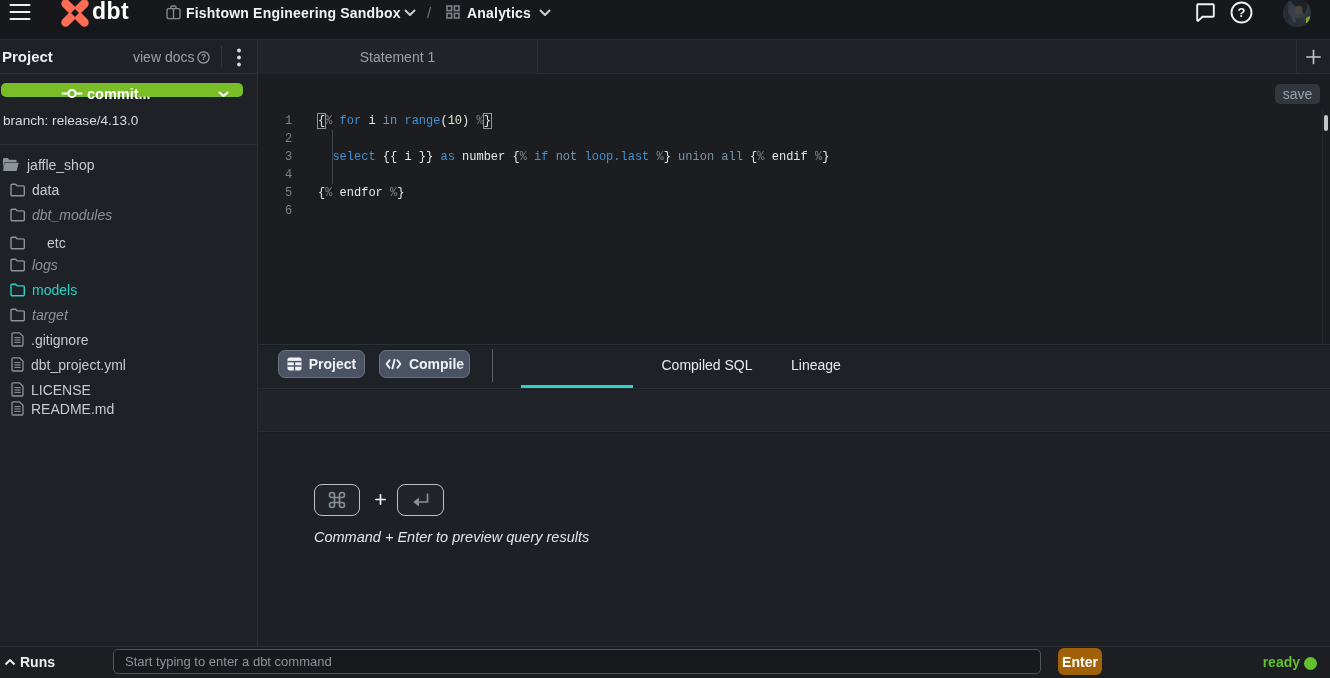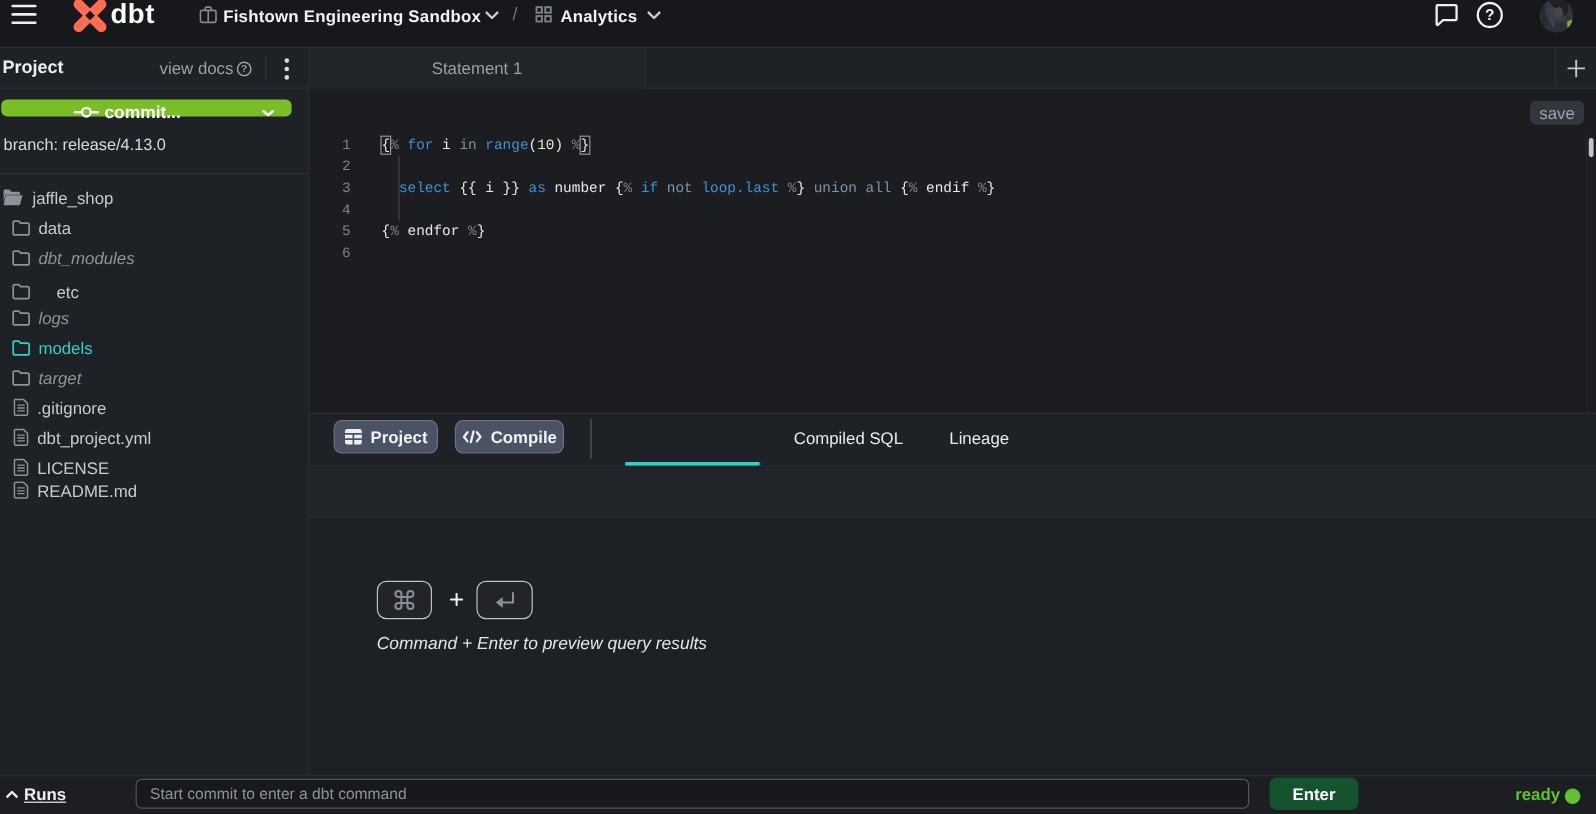--- a/index.html
+++ b/index.html
@@ -51,23 +51,23 @@
 #qr { color:#2bd2ca; font-weight:bold; font-size:13.5px; }
 #qrline { position:absolute; left:263px; top:39px; width:112px; height:3px; background:#2bd2ca; }
 #band { left:258px; top:390px; width:1072px; height:42px; background:#212429; border-bottom:1px solid #2a2d32; }
 #content { left:258px; top:433px; width:1072px; height:213px; background:#1d2024; }
 .key { position:absolute; top:51px; height:32px; border:1.5px solid #bcc1c6; border-radius:8px; background:#222429; display:flex; align-items:center; justify-content:center; }
 #hint { position:absolute; left:56px; top:96px; font-size:14.5px; font-style:italic; color:#e2e5e8;text-align:center; }
 
 
 
 #botbar { left:0; top:646px; width:1330px; height:32px; background:#1c1e22; border-top:1px solid #2c3036; }
-#runs { position:absolute; left:4px; top:0; height:30px; display:flex; align-items:center; color:#eceef0; font-weight:bold; font-size:14px; gap:2px;text-decoration:underline; }
+#runs { position:absolute; left:4px; top:0; height:30px; display:flex; align-items:center; color:#eceef0; font-weight:bold; font-size:14px; gap:2px; }
 #cmdinput { position:absolute; left:113px; top:2px; width:928px; height:25px; background:#17191d; border:1px solid #52565c; border-radius:5px; display:flex; align-items:center; padding-left:11px; color:#8d939a; font-size:13px; }
-#enterbtn { position:absolute; left:1058px; top:1px; width:74px; height:27px; background:#14532d; border-radius:6px; color:#fff; font-weight:bold; font-size:14px; display:flex; align-items:center; justify-content:center; }
+#enterbtn { position:absolute; left:1058px; top:1px; width:44px; height:27px; background:#a16207; border-radius:6px; color:#fff; font-weight:bold; font-size:14px; display:flex; align-items:center; justify-content:center; }
 #ready { position:absolute; right:30px; top:0; height:30px; display:flex; align-items:center; color:#61c130; font-weight:bold; font-size:14px; }
 #rdot { position:absolute; right:13px; top:9.5px; width:13px; height:13px; border-radius:50%; background:#61c130; }
 </style>
 </head>
 <body>
 
 <div id="topbar" class="abs"></div>
 <div id="topdiv" class="abs"></div>
 <div id="topbarcontent" class="abs" style="left:0; top:0; width:1330px; height:39px;">
 
@@ -343,17 +343,17 @@
   <div id="hint">Command + Enter to preview query results</div>
 </div>
 
 <div id="botbar" class="abs">
   <div id="runs">
     <svg width="12" height="8" viewBox="0 0 12 8" style="margin-right:2px;">
       <path d="M1.5 6.5 L6 2 L10.5 6.5" fill="none" stroke="#eceef0" stroke-width="2" stroke-linejoin="round"></path>
     </svg>
     <span>Runs</span>
   </div>
-  <div id="cmdinput">Start commit to enter a dbt command</div>
+  <div id="cmdinput">Start typing to enter a dbt command</div>
   <div id="enterbtn">Enter</div>
   <div id="ready">ready</div>
   <div id="rdot"></div>
 </div>
 
 </body></html>

